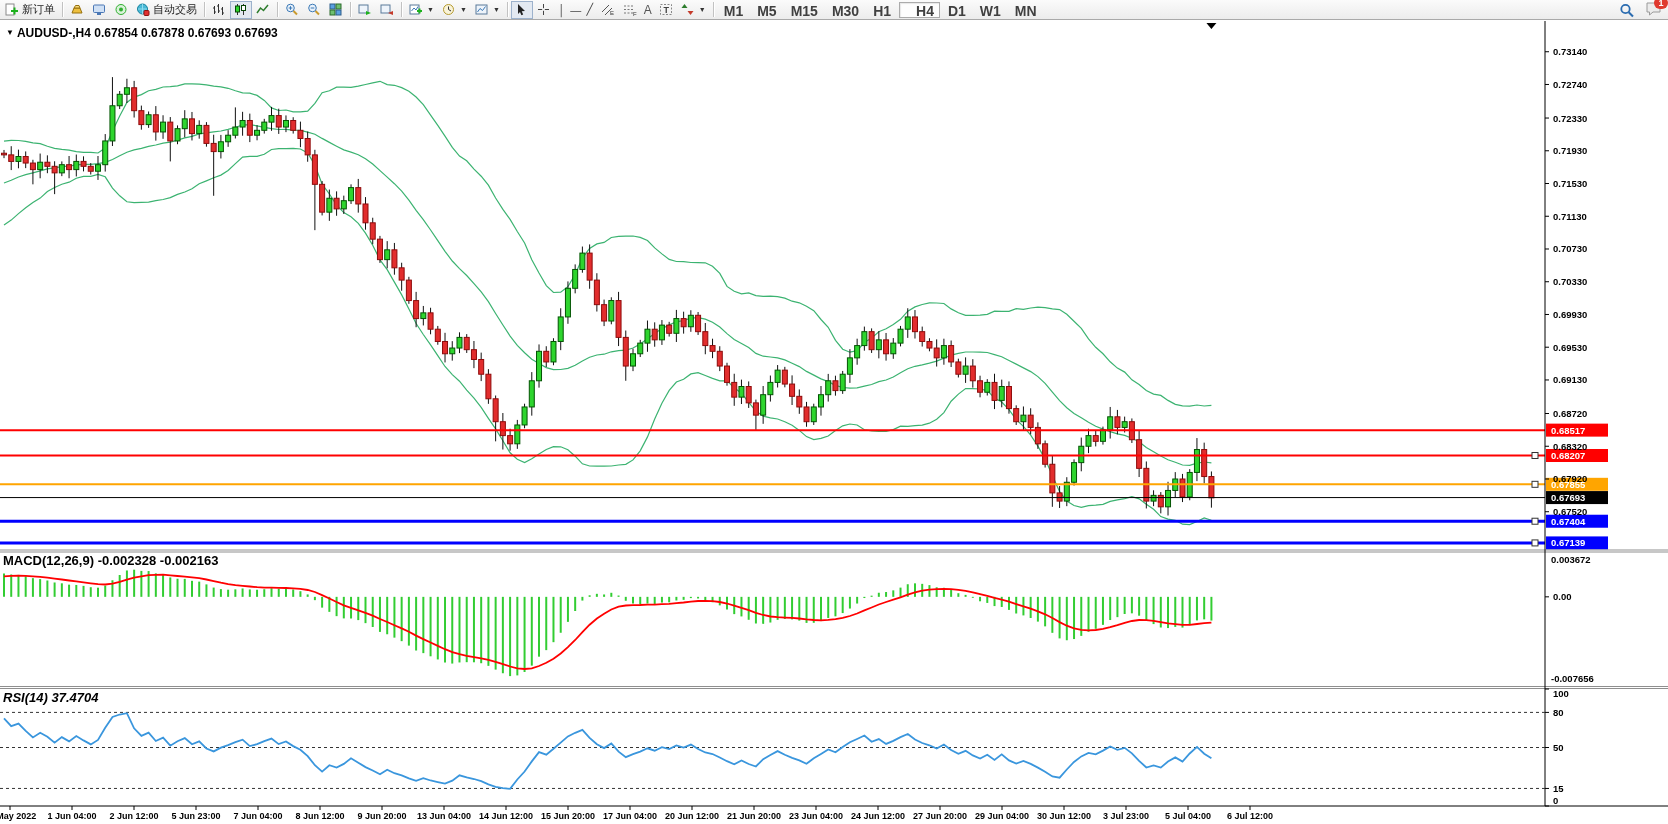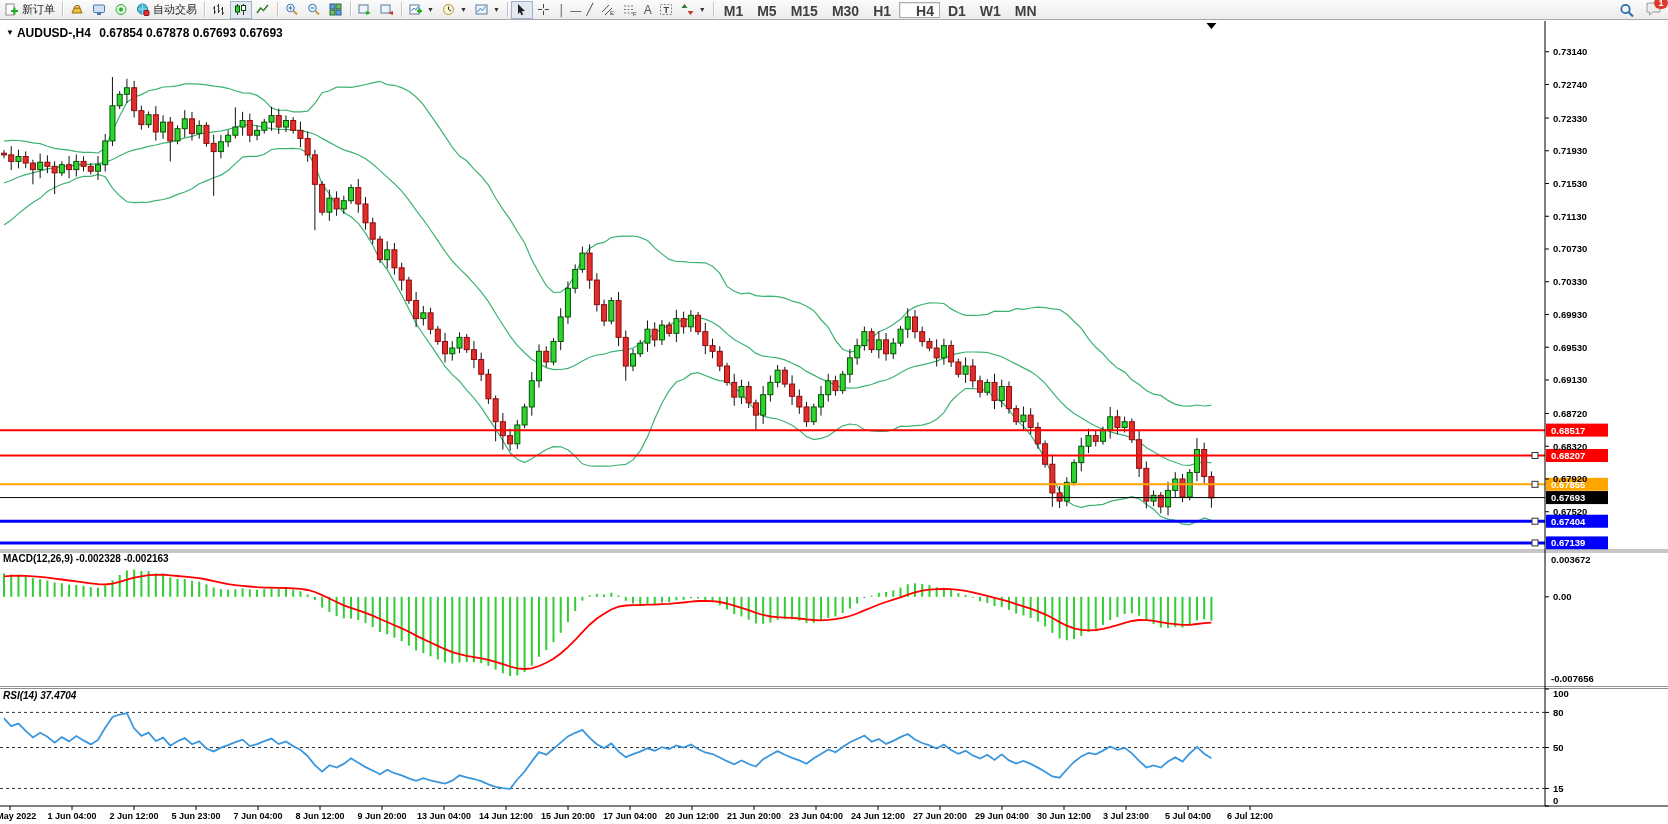--- a/index.html
+++ b/index.html
@@ -18,21 +18,21 @@
     border:1px solid transparent;background:transparent;margin:7px 1px;text-align:center;}
   .tf.active{background:#fdfdfd;border:1px solid #ababab;box-shadow:inset 1px 1px 1px #e7e7e7;padding-left:16px;}
   .right-icons{position:absolute;right:6px;top:1px;display:flex;align-items:center;gap:10px;}
   .badge{position:absolute;right:-6px;top:-4px;background:#e03a2f;color:#fff;border-radius:8px;
     min-width:12px;height:12px;font-size:9px;font-weight:bold;text-align:center;line-height:12px;padding:0 1px;}
   .chat-wrap{position:relative;}
   
   .overlay-label{position:absolute;color:#000;z-index:5;pointer-events:none;}
   .title{font-size:12px;font-weight:bold;}
   .title .dd{font-size:8px;vertical-align:2px;margin-right:3px;pointer-events:auto;}
-  .panel-label{font-size:10px;font-weight:bold;}
+  .panel-label{font-size:13px;font-weight:bold;}
   svg text{font-family:"Liberation Sans",sans-serif;}
 </style>
 </head>
 <body>
 
 <div class="app">
 
   <div class="toolbar">
     <button class="tbtn">
       <svg class="glyph" width="13" height="13">
@@ -829,21 +829,21 @@
       <line x1="1126" y1="806" x2="1126" y2="810" stroke="#000"></line>
       <text x="1126" y="819" font-size="9" font-weight="bold" fill="#000" text-anchor="middle">3 Jul 23:00</text>
       <line x1="1188" y1="806" x2="1188" y2="810" stroke="#000"></line>
       <text x="1188" y="819" font-size="9" font-weight="bold" fill="#000" text-anchor="middle">5 Jul 04:00</text>
       <line x1="1250" y1="806" x2="1250" y2="810" stroke="#000"></line>
       <text x="1250" y="819" font-size="9" font-weight="bold" fill="#000" text-anchor="middle">6 Jul 12:00</text>
     </svg>
 
   <div class="overlay-label title" style="left:6px;top:26px;">
     <span class="dd">▼</span><span>AUDUSD-,H4</span>
-    <span style="margin-left:5px;">0.67854 0.67878 0.67693 0.67693</span>
+    <span style="">0.67854 0.67878 0.67693 0.67693</span>
   </div>
 
   <div class="overlay-label panel-label" style="left:3px;top:553px;">
     <span>MACD(12,26,9)</span>
     <span>-0.002328 -0.002163</span>
   </div>
 
   <div class="overlay-label panel-label" style="left:3px;top:690px;font-style:italic;">
     <span>RSI(14)</span>
     <span>37.4704</span>

